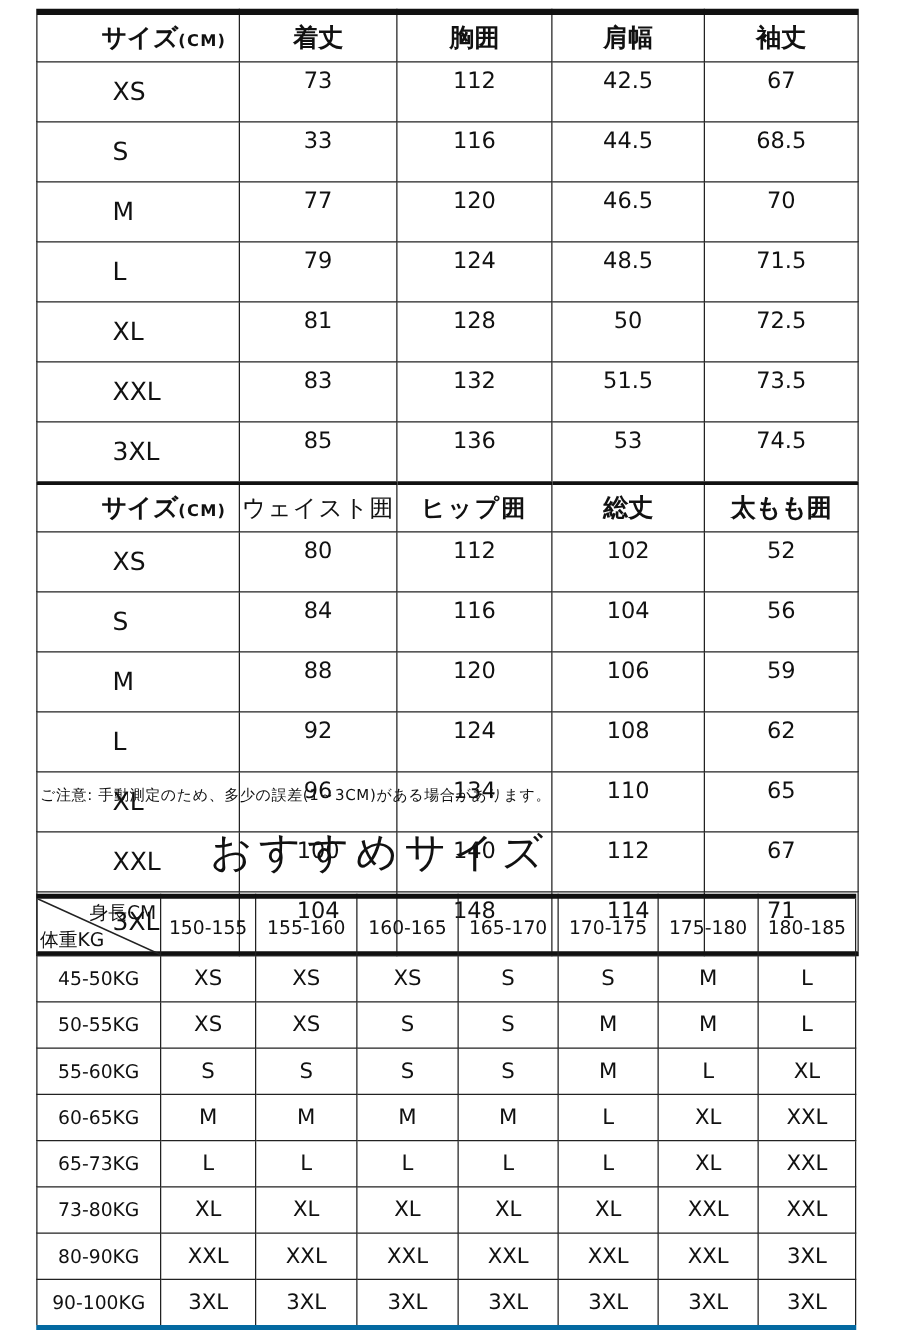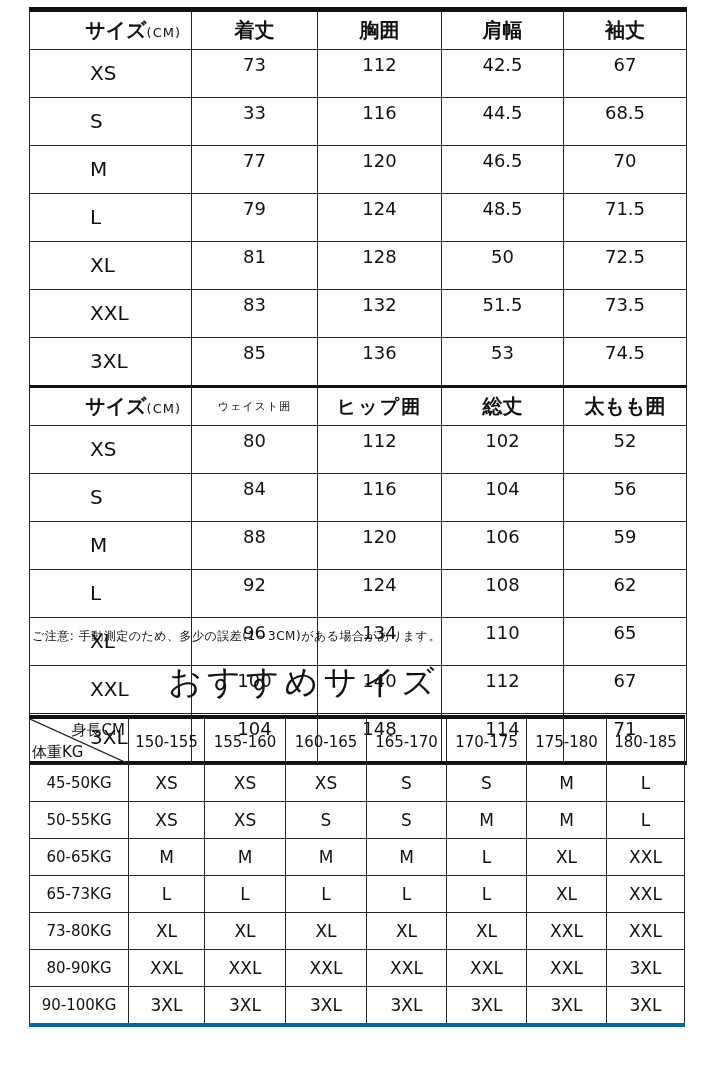--- a/index.html
+++ b/index.html
@@ -10,22 +10,22 @@
   table { border-collapse: collapse; position: absolute; table-layout: fixed; }
   td, th { border: 1.5px solid #222; text-align: center; padding: 0; font-weight: normal; }
 
   
   #t1 { left: 29px; top: 7px; width: 657px; }
   #t1 { border-top: 5px solid #111; border-bottom: 4px solid #111; }
   #t1 col.c0 { width: 162px; } #t1 col.c1 { width: 126px; } #t1 col.c2 { width: 124px; }
   #t1 col.c3 { width: 122px; } #t1 col.c4 { width: 123px; }
   #t1 tr.hdr td { height: 37px; font-size: 20px; font-weight: bold; }
   #t1 tr.hdr td.first { text-align: right; padding-right: 10px; }
-  #t1 tr.hdr td.first .unit { font-size: 13px; font-weight: normal; letter-spacing: 1px; }
-  #t1 tr.hdr td.waist { font-size: 11px; font-weight: normal; letter-spacing: 1px; }
+  #t1 tr.hdr td.first .unit { font-size: 13px; font-weight: bold; letter-spacing: 1px; }
+  #t1 tr.hdr td.waist { font-size: 19px; font-weight: normal; letter-spacing: 1px; }
   #t1 tr.hdr td.hip { font-size: 19px; letter-spacing: 2px; }
   #t1 tr.row td { height: 35px; font-size: 18px; vertical-align: top; padding-top: 4px; }
   #t1 tr.row td.size { text-align: left; padding-left: 60px; font-size: 20px; padding-top: 12px; line-height: 22px; }
   #t1 tr.sep td { border-top: 3px solid #111; }
 
   .note { position: absolute; left: 32px; top: 628px; font-size: 12px; letter-spacing: 0.5px; }
   .title { position: absolute; left: 0; width: 608px; top: 660px; text-align: center; font-size: 33px; letter-spacing: 5px; }
 
   
   #t2 { left: 29px; top: 715px; width: 587px; border-top: 4px solid #111; border-bottom: 4px solid #0369a1; }
@@ -213,20 +213,30 @@
         <td class="wt">50-55KG</td>
         <td>XS</td>
         <td>XS</td>
         <td>S</td>
         <td>S</td>
         <td>M</td>
         <td>M</td>
         <td>L</td>
       </tr>
       <tr class="row">
+        <td class="wt">55-60KG</td>
+        <td>S</td>
+        <td>S</td>
+        <td>S</td>
+        <td>S</td>
+        <td>M</td>
+        <td>L</td>
+        <td>XL</td>
+      </tr>
+      <tr class="row">
         <td class="wt">60-65KG</td>
         <td>M</td>
         <td>M</td>
         <td>M</td>
         <td>M</td>
         <td>L</td>
         <td>XL</td>
         <td>XXL</td>
       </tr>
       <tr class="row">

